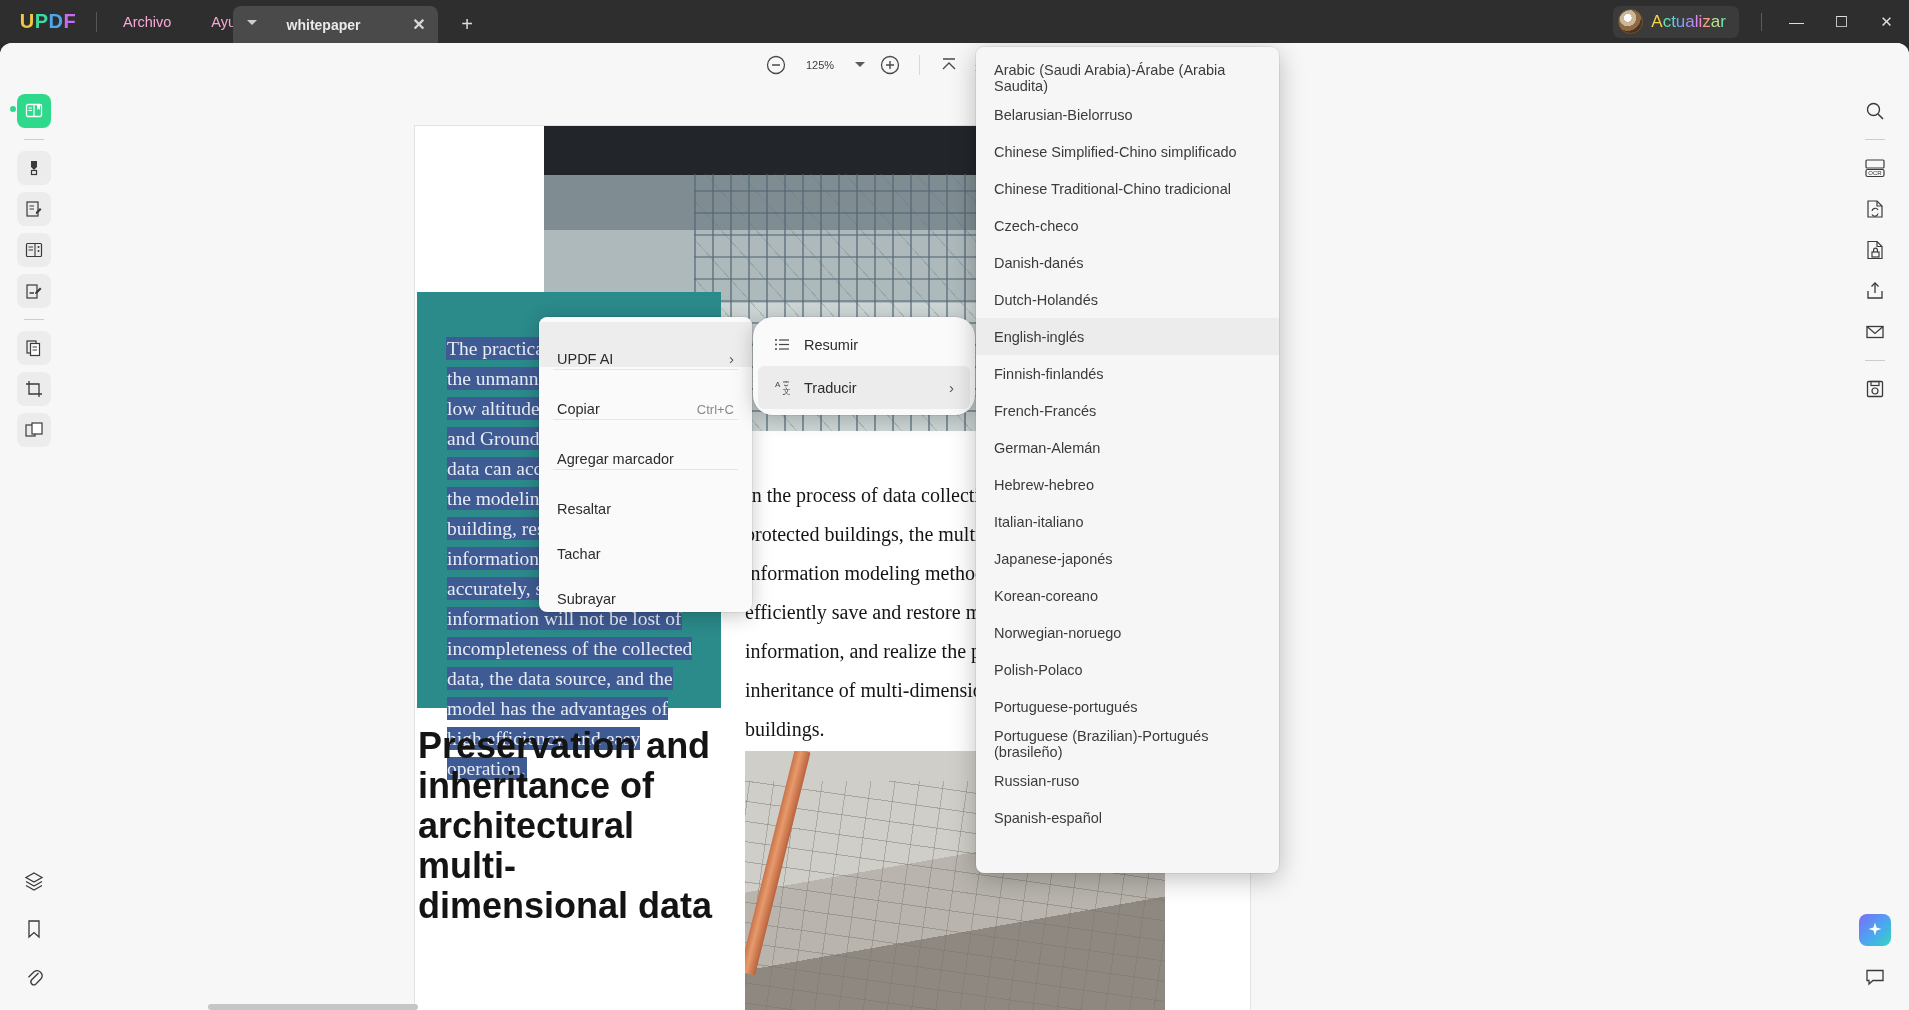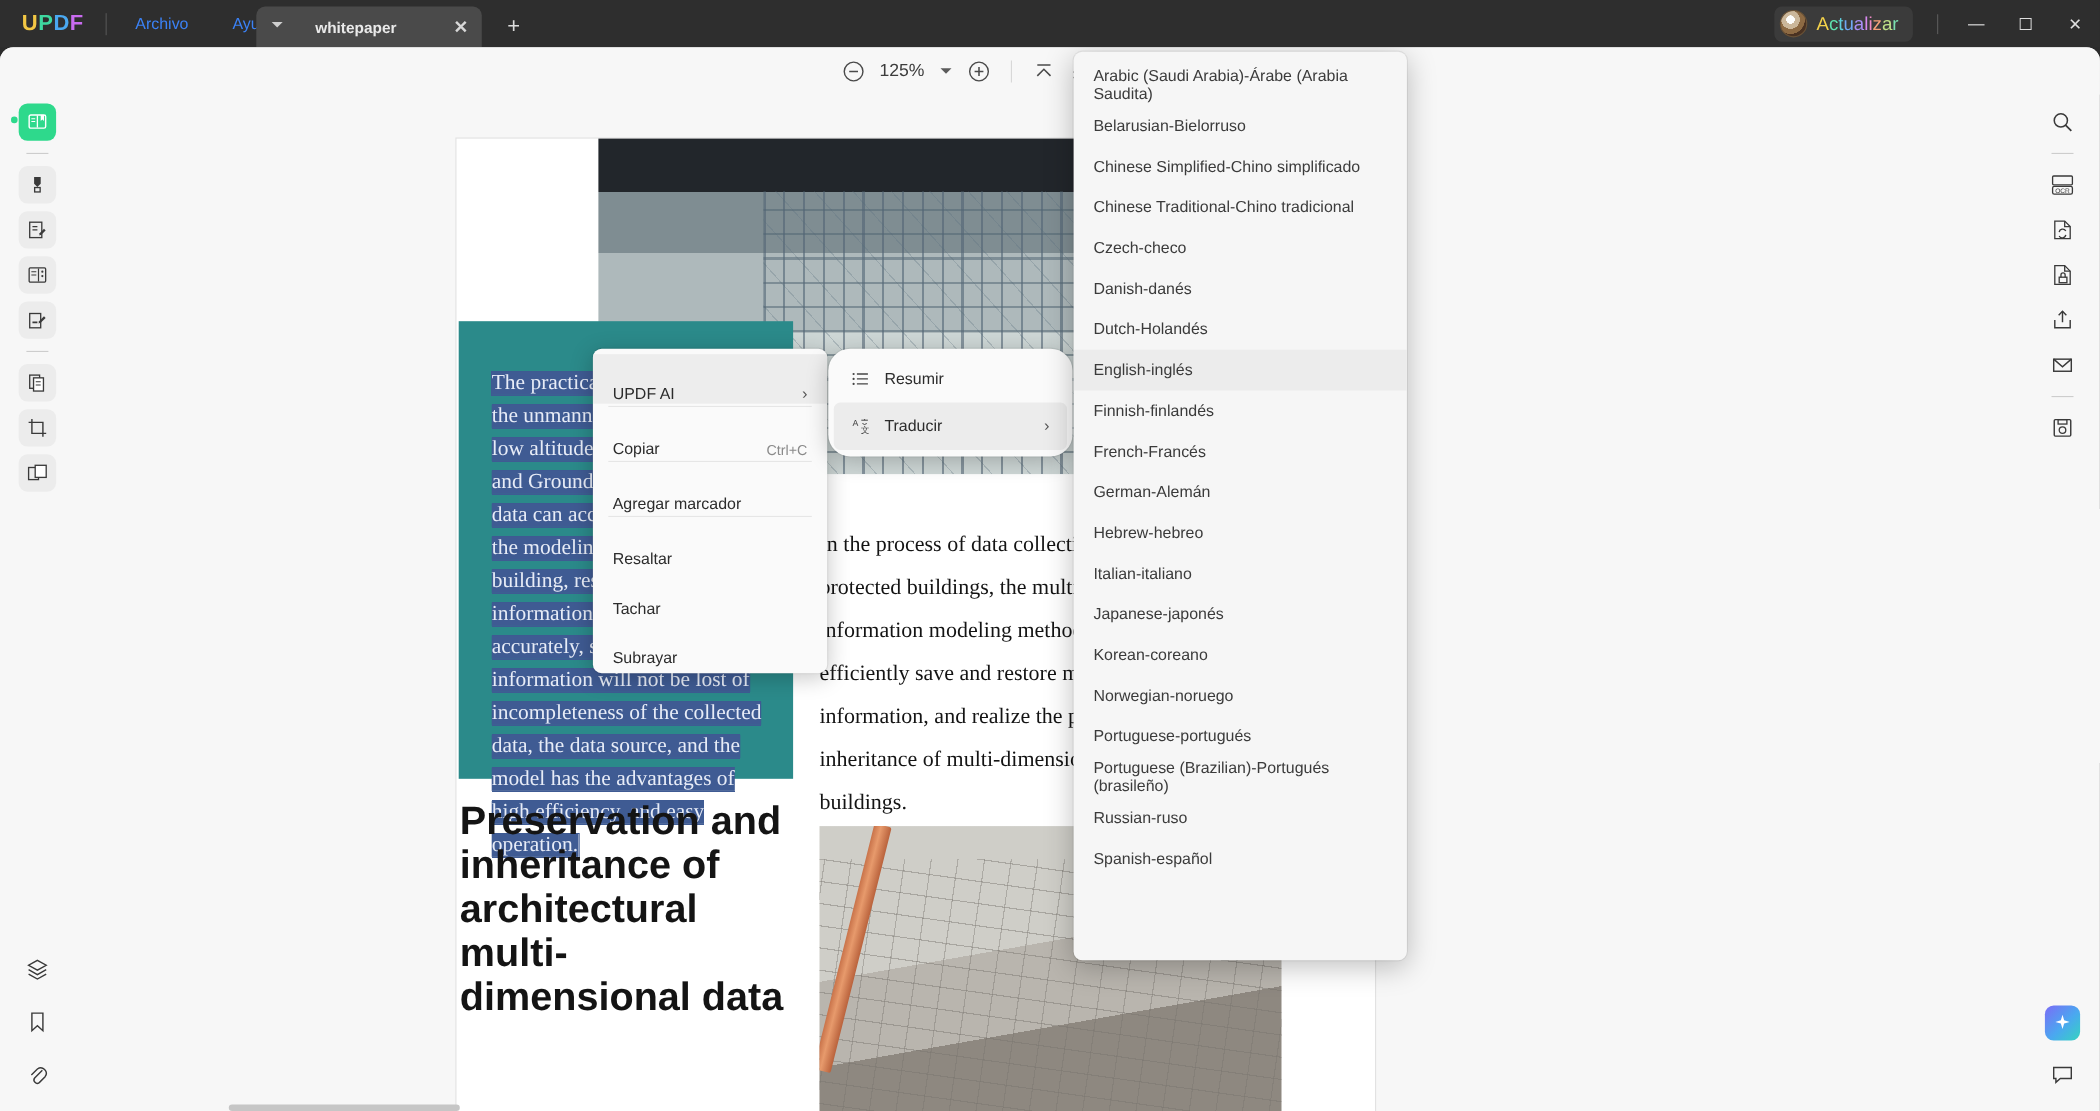--- a/index.html
+++ b/index.html
@@ -25,21 +25,21 @@
   .logo span:nth-child(1){ color:#f2c744; }
   .logo span:nth-child(2){ color:#3ed9a0; }
   .logo span:nth-child(3){ color:#4aa8f0; }
   .logo span:nth-child(4){ color:#c96bf0; }
   .tb-sep {
     width:1px; height:20px; background:#565656; align-self:center; margin:0 6px 0 0;
   }
   .menu-item {
     height: 43px; padding: 0 20px;
     display:flex; align-items:center;
-    color:#3b82f6; font-size:14.5px;
+    color:#f9a8d4; font-size:14.5px;
   }
 
   .tab {
     position:absolute; left:233px; bottom:0;
     width:205px; height:37px;
     background:#4a4a4a;
     border-radius:8px 8px 0 0;
     display:flex; align-items:center;
     color:#e9e9e9; font-size:14px;font-weight:bold;
   }
@@ -96,21 +96,21 @@
     position:absolute; top:0; left:0; width:1909px; height:43px;
     background:#f7f7f7;
     display:flex; align-items:center; justify-content:center; gap:0;
   }
   .tool-ico {
     width:34px;height:34px;border-radius:6px;
     display:flex;align-items:center;justify-content:center;
     color:#4a4a4a;
   }
   .zoom-val {
-    font-size:16px;color:#3c3c3c; min-width:54px; text-align:center;
+    font-size:11px;color:#3c3c3c; min-width:54px; text-align:center;
   }
   .zoom-caret {
     width:26px;height:26px;display:flex;align-items:center;justify-content:center;
   }
   .zoom-caret::after{
     content:""; width:0;height:0;
     border-left:5px solid transparent;border-right:5px solid transparent;
     border-top:5px solid #5b5b5b;
   }
   .tdiv{width:1px;height:20px;background:#d8d8d8;margin:0 12px;}
@@ -609,20 +609,21 @@
           <div class="lang-item">Dutch-Holandés</div>
           <div class="lang-item hl">English-inglés</div>
           <div class="lang-item">Finnish-finlandés</div>
           <div class="lang-item">French-Francés</div>
           <div class="lang-item">German-Alemán</div>
           <div class="lang-item">Hebrew-hebreo</div>
           <div class="lang-item">Italian-italiano</div>
           <div class="lang-item">Japanese-japonés</div>
           <div class="lang-item">Korean-coreano</div>
           <div class="lang-item">Norwegian-noruego</div>
+          <div class="lang-item">Polish-Polaco</div>
           <div class="lang-item">Portuguese-portugués</div>
           <div class="lang-item">Portuguese (Brazilian)-Portugués (brasileño)</div>
           <div class="lang-item">Russian-ruso</div>
           <div class="lang-item">Spanish-español</div>
         </div>
     </div>
 
   </div>
 </div>
 

